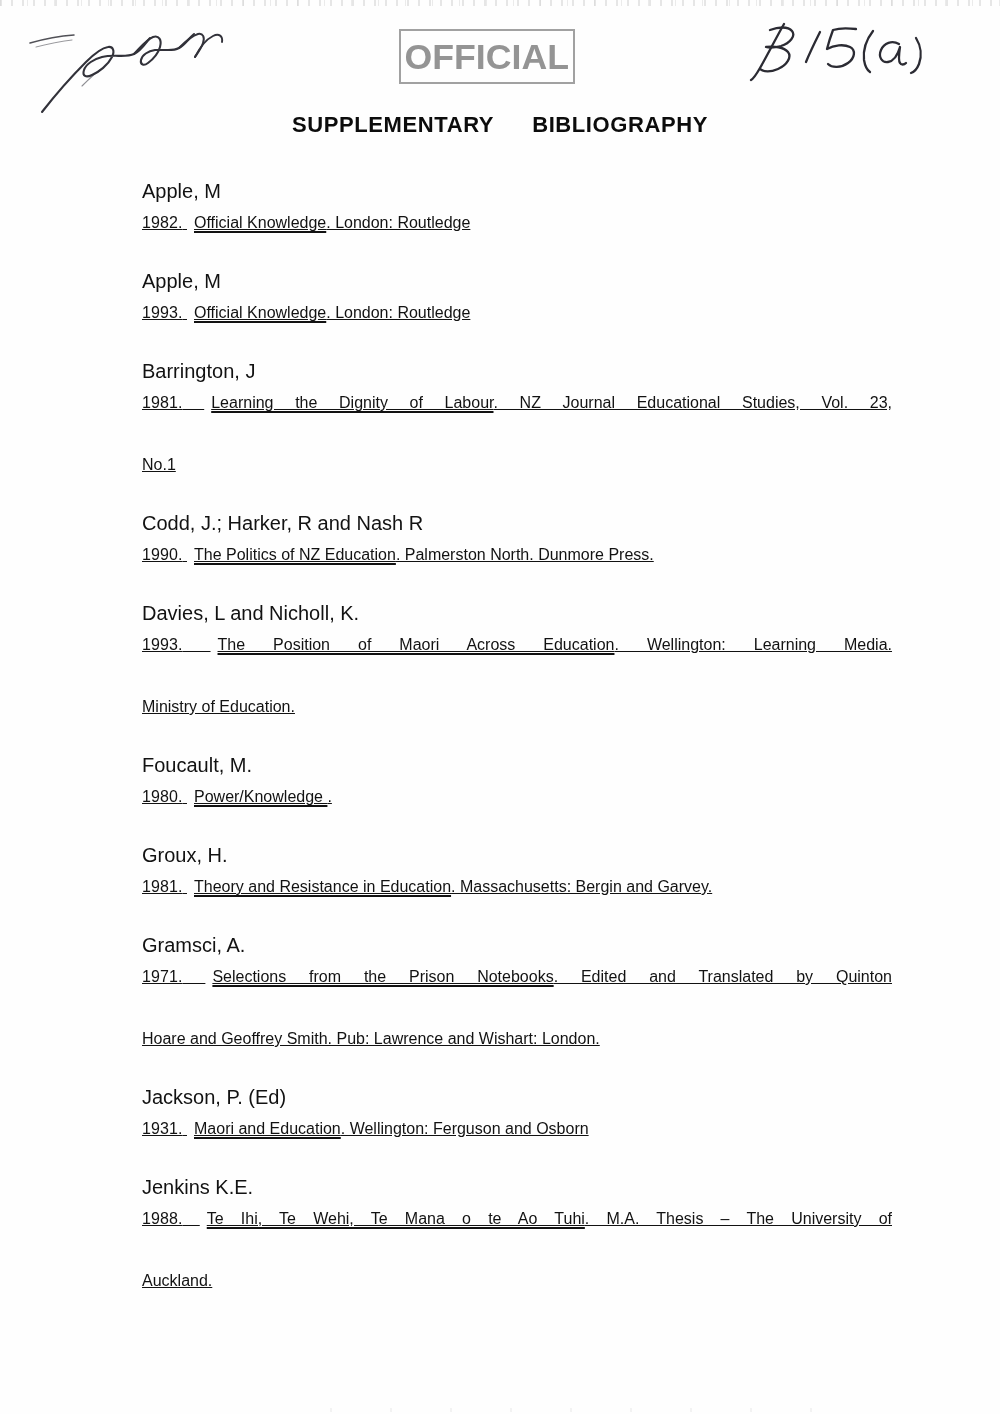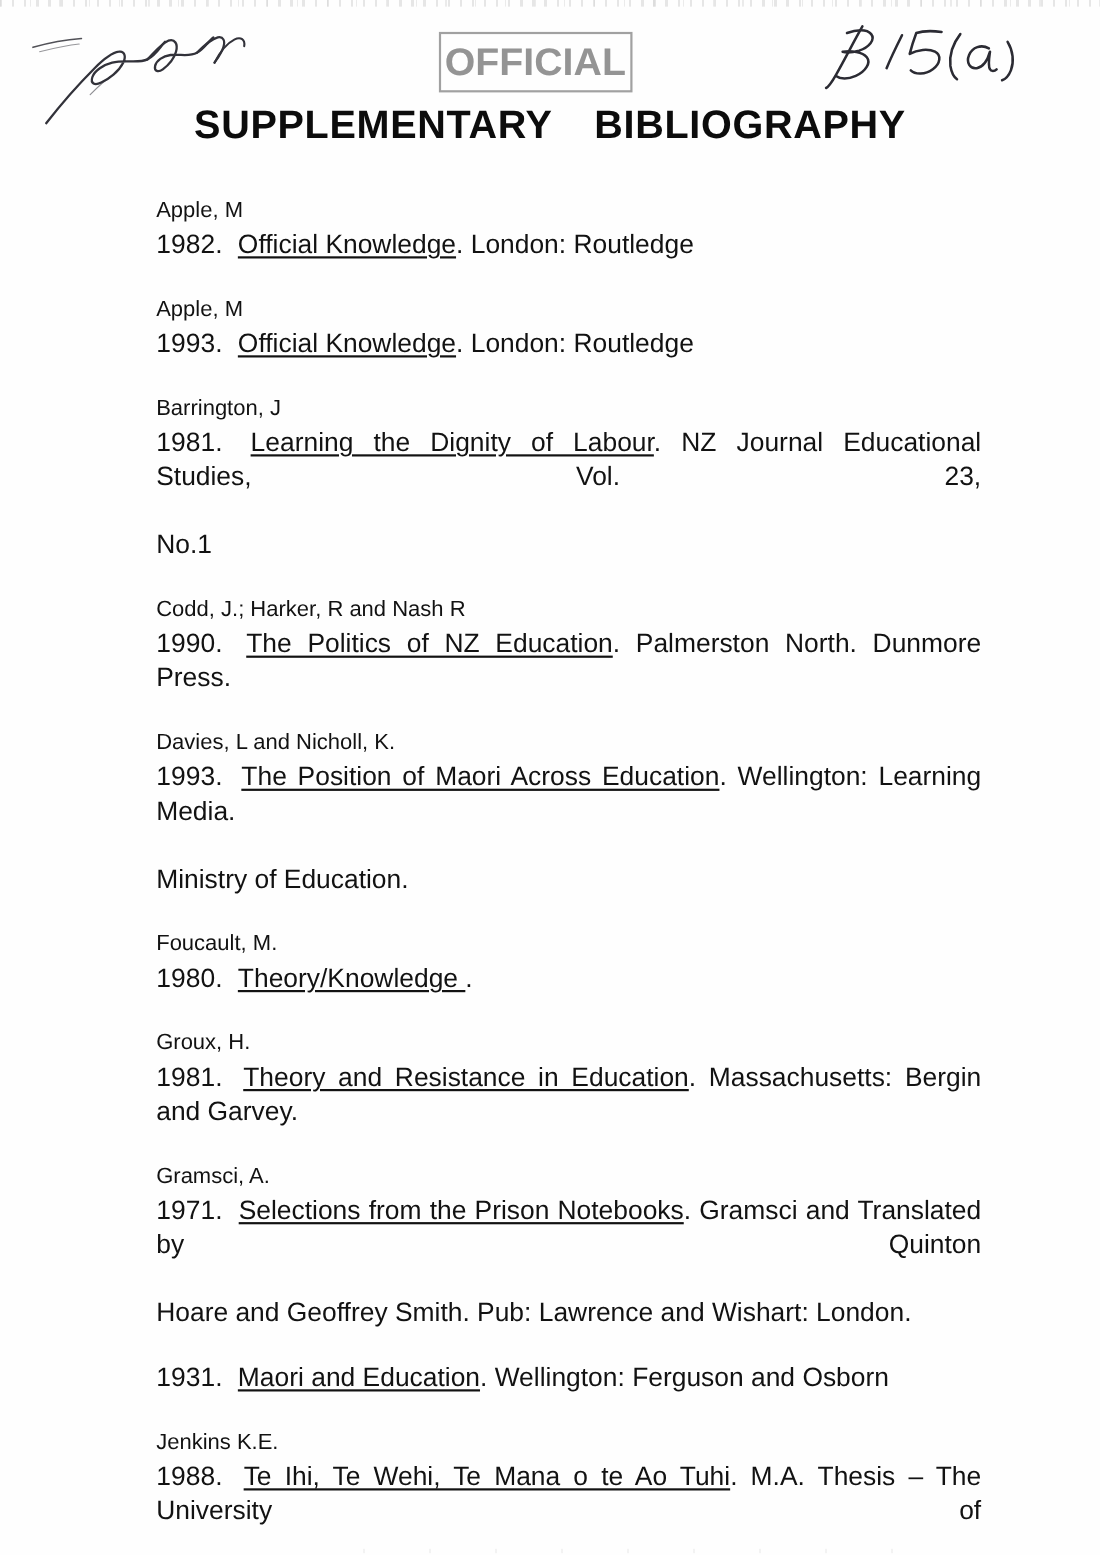--- a/index.html
+++ b/index.html
@@ -96,26 +96,26 @@
     left: 740px;
     top: 16px;
     width: 190px;
     height: 72px;
   }
 
   
   .doc-title {
     position: absolute;
     left: 0;
-    top: 92px;
+    top: 112px;
     width: 1000px;
     text-align: center;
     font-family: "Liberation Sans", sans-serif;
     font-weight: bold;
-    font-size: 36px;
+    font-size: 22px;
     letter-spacing: 0.6px;
     color: #0c0c0c;
   }
 
   .doc-title .title-gap {
     display: inline-block;
     width: 38px;
   }
 
   
@@ -130,24 +130,25 @@
     margin-bottom: 28px;
   }
 
   .bib-author {
     font-size: 20px;
     line-height: 31px;
     white-space: nowrap;
   }
 
   .bib-citation {
-    font-size: 24px;
+    font-size: 16px;
     line-height: 31px;
     text-align: justify;
     text-justify: inter-word;
+    text-decoration: underline;
   }
 
   
   .bib-citation.justified::after {
     content: "";
     display: inline-block;
     width: 100%;
   }
 
   .bib-citation .title-underline {
@@ -240,32 +241,33 @@
         <div class="bib-author">Codd, J.;  Harker, R and Nash R</div>
         <div class="bib-citation"><span class="year">1990.</span> <span class="spacer-wide"></span><span class="title-underline">The Politics of NZ Education</span><span>. Palmerston North.  Dunmore Press.</span></div>
       </div>
       <div class="bib-entry">
         <div class="bib-author">Davies, L and Nicholl, K.</div>
         <div class="bib-citation justified"><span class="year">1993.</span> <span class="spacer-wide"></span><span class="title-underline">The Position of Maori Across Education</span><span>. Wellington:  Learning  Media.</span></div>
         <div class="bib-citation">Ministry of Education.</div>
       </div>
       <div class="bib-entry">
         <div class="bib-author">Foucault, M.</div>
-        <div class="bib-citation"><span class="year">1980.</span> <span class="spacer-wide"></span><span class="title-underline">Theory/Knowledge </span><span>.</span></div>
+        <div class="bib-citation"><span class="year">1980.</span> <span class="spacer-wide"></span><span class="title-underline">Power/Knowledge </span><span>.</span></div>
       </div>
       <div class="bib-entry">
         <div class="bib-author">Groux, H.</div>
         <div class="bib-citation"><span class="year">1981.</span> <span class="spacer-wide"></span><span class="title-underline">Theory and Resistance in Education</span><span>. Massachusetts:  Bergin and Garvey.</span></div>
       </div>
       <div class="bib-entry">
         <div class="bib-author">Gramsci, A.</div>
-        <div class="bib-citation justified"><span class="year">1971.</span> <span class="spacer-wide"></span><span class="title-underline">Selections from the Prison Notebooks</span><span>. Gramsci and Translated by Quinton</span></div>
+        <div class="bib-citation justified"><span class="year">1971.</span> <span class="spacer-wide"></span><span class="title-underline">Selections from the Prison Notebooks</span><span>. Edited and Translated by Quinton</span></div>
         <div class="bib-citation">Hoare and Geoffrey Smith.  Pub:  Lawrence and Wishart:  London.</div>
       </div>
       <div class="bib-entry">
+        <div class="bib-author">Jackson, P. (Ed)</div>
         <div class="bib-citation"><span class="year">1931.</span> <span class="spacer-wide"></span><span class="title-underline">Maori and Education</span><span>. Wellington:  Ferguson and Osborn</span></div>
       </div>
       <div class="bib-entry">
         <div class="bib-author">Jenkins K.E.</div>
         <div class="bib-citation justified"><span class="year">1988.</span> <span class="spacer-wide"></span><span class="title-underline">Te Ihi, Te Wehi, Te Mana o te Ao Tuhi</span><span>. M.A. Thesis – The University of</span></div>
         <div class="bib-citation">Auckland.</div>
       </div>
     </div>
 
   <div class="scan-speckle-bottom"></div>

